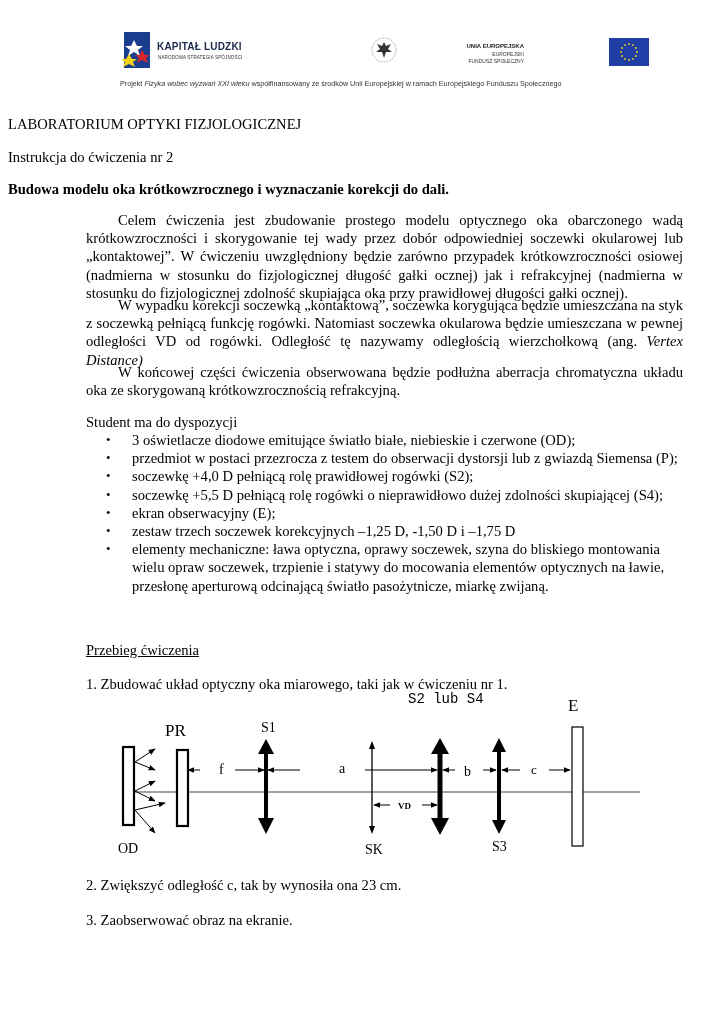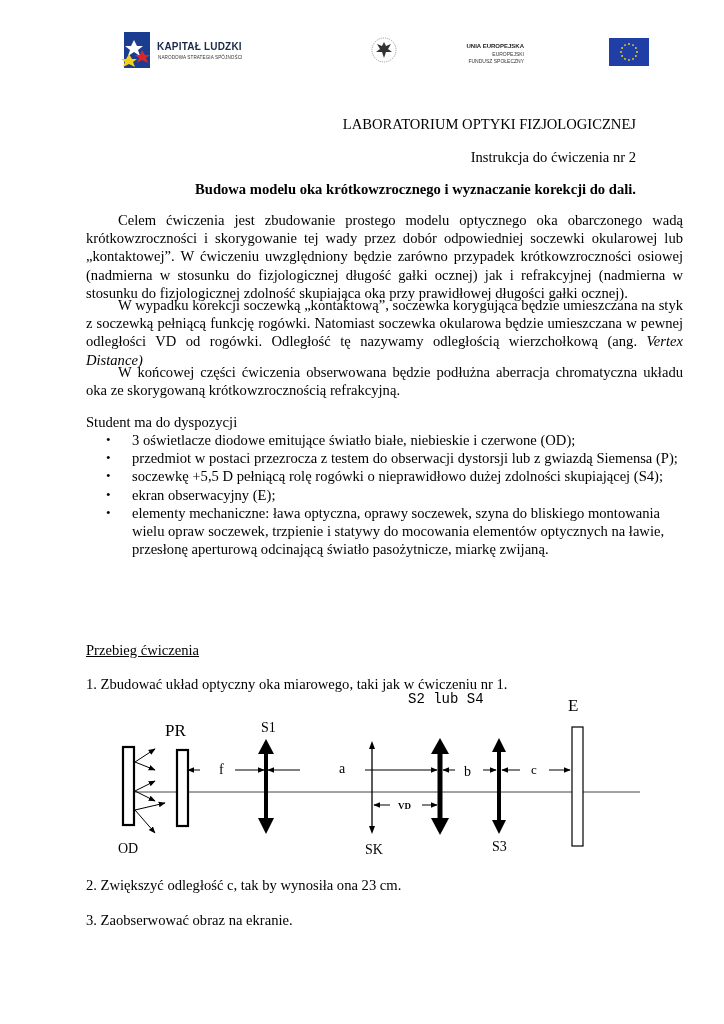--- a/index.html
+++ b/index.html
@@ -20,21 +20,21 @@
            font-size: 5px; color: #333; text-align: right; }
   .ue-t3 { position: absolute; right: 200px; top: 58px; font-family: "Liberation Sans", "DejaVu Sans", sans-serif;
            font-size: 5px; color: #333; text-align: right; }
   .eu-flag { position: absolute; left: 609px; top: 38px; width: 40px; height: 28px; background: #1f3fa6; }
   .proj-line { position: absolute; left: 120px; top: 79px; font-family: "Liberation Sans", "DejaVu Sans", sans-serif;
                font-size: 7.2px; color: #333; white-space: nowrap; }
   .proj-line i { font-style: italic; }
 
   
   .t { position: absolute; font-size: 14.6px; line-height: 18px; white-space: nowrap; }
-  .center { left: 0; width: 636px; text-align: right; }
+  .center { left: 8px; width: 636px; text-align: left; }
   .para { position: absolute; left: 86px; width: 597px; font-size: 14.6px; line-height: 18.2px; text-align: justify; }
   .para .ind { display: inline-block; width: 32px; }
   .para i { font-style: italic; }
   .list { position: absolute; left: 86px; top: 431px; width: 620px; margin: 0; padding: 0; list-style: none;
           font-size: 14.6px; line-height: 18.2px; }
   .list li { position: relative; padding-left: 46px; }
   .list li::before { content: "•"; position: absolute; left: 20px; top: 0; font-size: 13px; }
   .u { text-decoration: underline; }
 
   .diagram { position: absolute; left: 100px; top: 690px; width: 540px; height: 180px; }
@@ -72,36 +72,39 @@
         <circle cx="24" cy="20.9" r="0.9"></circle>
       <circle cx="20" cy="22" r="0.9"></circle>
         <circle cx="16" cy="20.9" r="0.9"></circle>
         <circle cx="13.1" cy="18" r="0.9"></circle>
       <circle cx="12" cy="14" r="0.9"></circle>
         <circle cx="13.1" cy="10" r="0.9"></circle>
         <circle cx="16" cy="7.1" r="0.9"></circle>
     </g>
   </svg>
 
+  <div class="proj-line"><span>Projekt </span><i>Fizyka wobec wyzwań XXI wieku</i><span> współfinansowany ze środków Unii Europejskiej w ramach Europejskiego Funduszu Społecznego</span></div>
 </div>
 
 <div class="t center" style="top:115px;">LABORATORIUM OPTYKI FIZJOLOGICZNEJ</div>
 <div class="t center" style="top:148px;">Instrukcja do ćwiczenia nr 2</div>
 <div class="t center" style="top:180px; font-weight:bold;">Budowa modelu oka krótkowzrocznego i wyznaczanie korekcji do dali.</div>
 
 <div class="para" style="top:211px;"><span class="ind"></span><span>Celem ćwiczenia jest zbudowanie prostego modelu optycznego oka obarczonego wadą krótkowzroczności i skorygowanie tej wady przez dobór odpowiedniej soczewki okularowej lub „kontaktowej”. W ćwiczeniu uwzględniony będzie zarówno przypadek krótkowzroczności osiowej (nadmierna w stosunku do fizjologicznej długość gałki ocznej) jak i refrakcyjnej (nadmierna w stosunku do fizjologicznej zdolność skupiająca oka przy prawidłowej długości gałki ocznej).</span></div>
 <div class="para" style="top:296px;"><span class="ind"></span><span>W wypadku korekcji soczewką „kontaktową”, soczewka korygująca będzie umieszczana na styk z soczewką pełniącą funkcję rogówki. Natomiast soczewka okularowa będzie umieszczana w pewnej odległości VD od rogówki. Odległość tę nazywamy odległością wierzchołkową (ang. </span><i>Vertex Distance)</i></div>
 <div class="para" style="top:363px;"><span class="ind"></span><span>W końcowej części ćwiczenia obserwowana będzie podłużna aberracja chromatyczna układu oka ze skorygowaną krótkowzrocznością refrakcyjną.</span></div>
 
 <div class="t" style="left:86px; top:413px;">Student ma do dyspozycji</div>
 <ul class="list">
   <li>3 oświetlacze diodowe emitujące światło białe, niebieskie i czerwone (OD);</li>
   <li>przedmiot w postaci przezrocza z testem do obserwacji dystorsji lub z gwiazdą Siemensa (P);</li>
+  <li>soczewkę +4,0 D pełniącą rolę prawidłowej rogówki (S2);</li>
   <li>soczewkę +5,5 D pełniącą rolę rogówki o nieprawidłowo dużej zdolności skupiającej (S4);</li>
   <li>ekran obserwacyjny (E);</li>
+  <li>zestaw trzech soczewek korekcyjnych –1,25 D, -1,50 D i –1,75 D</li>
   <li style="white-space:normal; width:560px;">elementy mechaniczne: ława optyczna, oprawy soczewek, szyna do bliskiego montowania wielu opraw soczewek, trzpienie i statywy do mocowania elementów optycznych na ławie, przesłonę aperturową odcinającą światło pasożytnicze, miarkę zwijaną.</li>
 </ul>
 
 <div class="t u" style="left:86px; top:641px;">Przebieg ćwiczenia</div>
 <div class="t" style="left:86px; top:675px;">1. Zbudować układ optyczny oka miarowego, taki jak w ćwiczeniu nr 1.</div>
 
 <svg class="diagram" viewBox="100 690 540 180" width="540" height="180">
   <defs>
     <marker id="ah" viewBox="0 0 10 10" refX="9" refY="5" markerWidth="7" markerHeight="7" orient="auto-start-reverse">
       <path d="M0,1 L10,5 L0,9 Z" fill="#000"></path>

